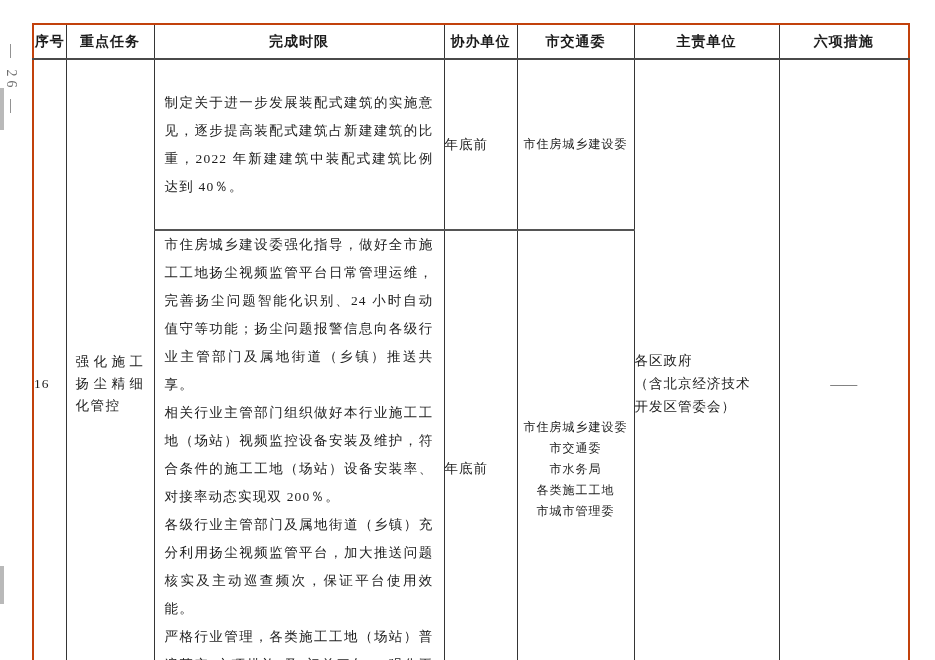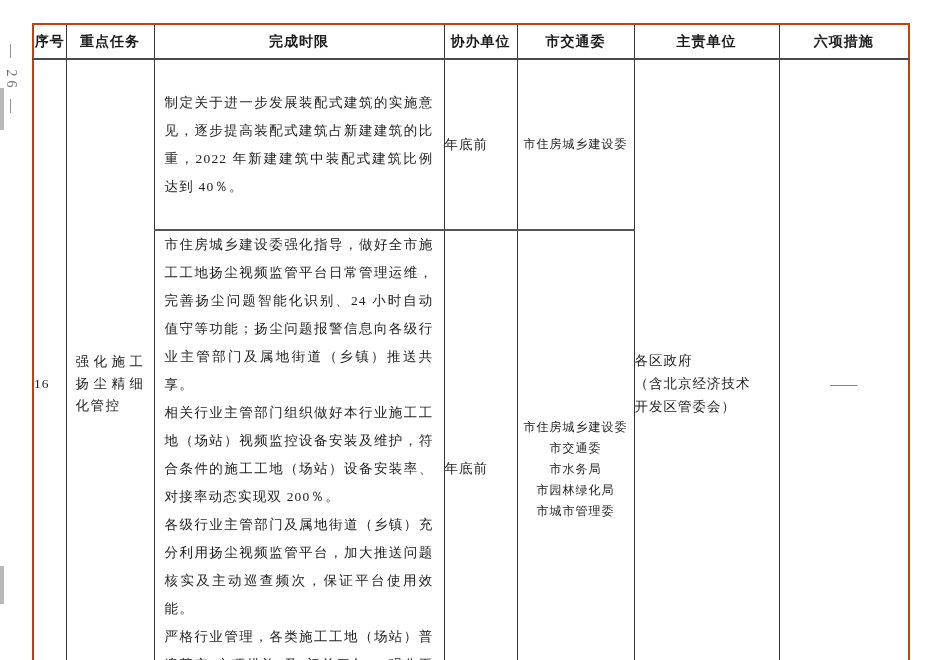--- a/index.html
+++ b/index.html
@@ -150,18 +150,18 @@
       <div class="para">市住房城乡建设委强化指导，做好全市施工工地扬尘视频监管平台日常管理运维，完善扬尘问题智能化识别、24 小时自动值守等功能；扬尘问题报警信息向各级行业主管部门及属地街道（乡镇）推送共享。</div>
       <div class="para">相关行业主管部门组织做好本行业施工工地（场站）视频监控设备安装及维护，符合条件的施工工地（场站）设备安装率、对接率动态实现双 200％。</div>
       <div class="para">各级行业主管部门及属地街道（乡镇）充分利用扬尘视频监管平台，加大推送问题核实及主动巡查频次，保证平台使用效能。</div>
       <div class="para">严格行业管理，各类施工工地（场站）普遍落实“六项措施”及“门前三包”，强化工地（场站）出口遗撒情况巡查。</div>
     </td>
     <td class="center-cell">年底前</td>
     <td class="dept-cell">
       <div>市住房城乡建设委</div>
       <div>市交通委</div>
       <div>市水务局</div>
-      <div>市园林绿化局</div>
+      <div>各类施工工地</div>
       <div>市城市管理委</div>
     </td>
   </tr>
 </tbody>
   </table>
 
 </body></html>

